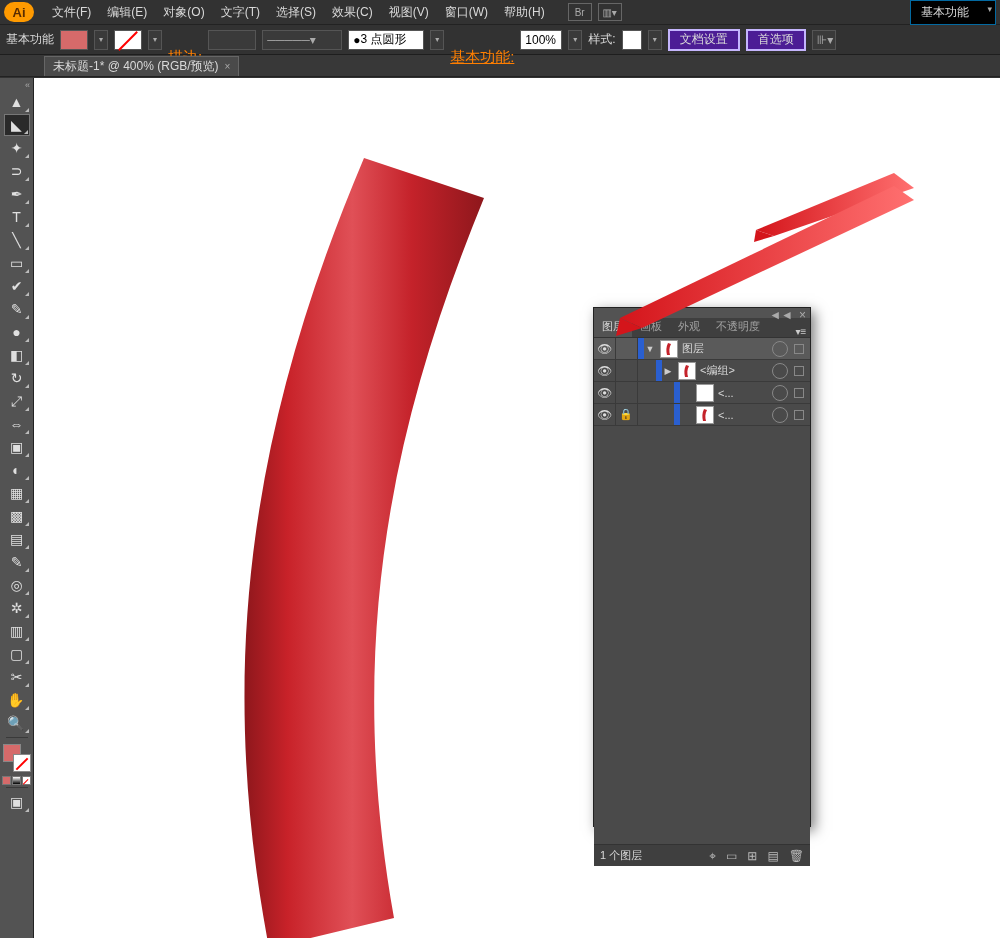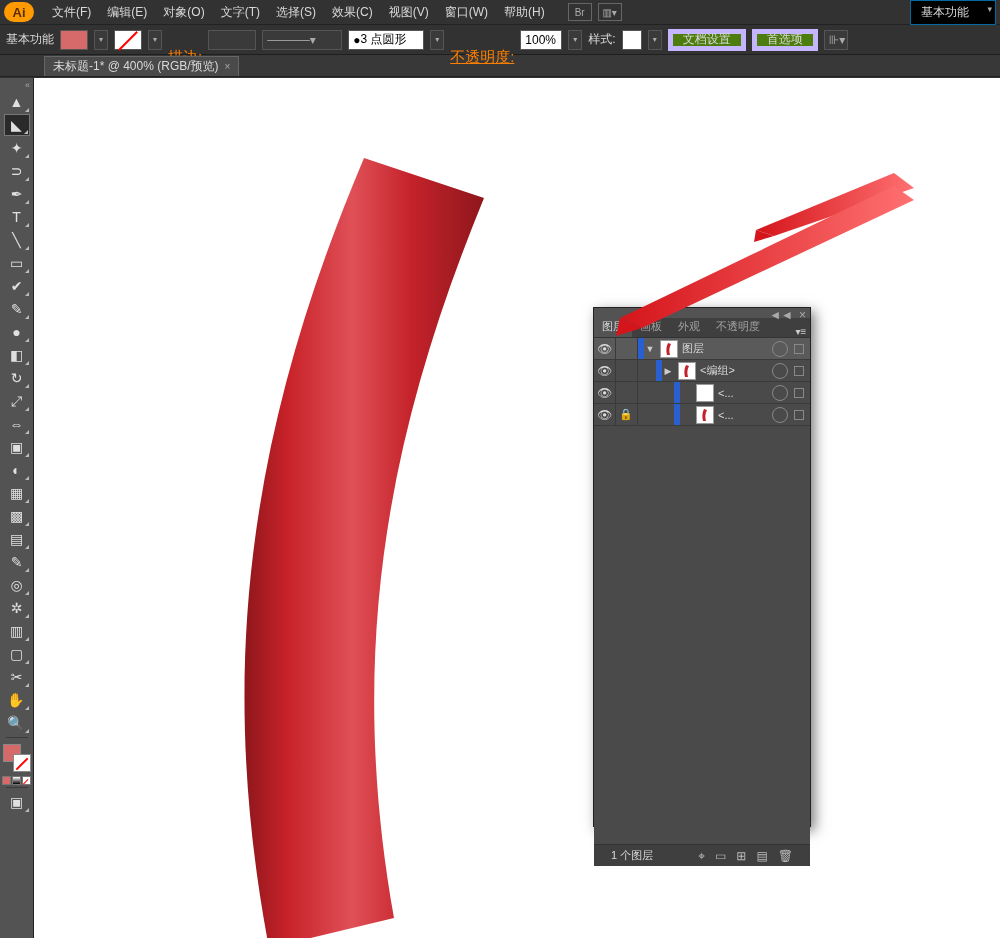--- a/index.html
+++ b/index.html
@@ -30,21 +30,21 @@
   .controlbar{height:30px;background:var(--bg-dark);display:flex;align-items:center;padding:0 6px;gap:6px;border-bottom:1px solid #1e1e1e;}
   .ctrl-label{color:var(--text);}
   .swatch{width:28px;height:20px;border:1px solid #555;display:inline-block;}
   .swatch.fill{background:#d66a6a;}
   .swatch-none{width:28px;height:20px;border:1px solid #555;background:#fff;position:relative;}
   .swatch-none::after{content:"";position:absolute;left:0;right:0;top:50%;border-top:2px solid red;transform:rotate(-45deg);}
   .dd{width:14px;height:20px;border:1px solid #555;background:#3a3a3a;font-size:8px;display:flex;align-items:center;justify-content:center;color:#aaa;}
   .ctrl-link{color:#6aa7e8;text-decoration:underline;font-size:15px;margin-top:36px;}
   .ctrl-input{height:20px;background:#fff;color:#000;border:1px solid #555;padding:0 4px;display:flex;align-items:center;}
   .ctrl-field{height:20px;background:#3a3a3a;border:1px solid #555;display:flex;align-items:center;padding:0 4px;color:#aaa;}
-  .ctrl-btn{height:22px;padding:0 10px;background:#4d7c0f;border:5px solid #c4b5fd;display:flex;align-items:center;color:var(--text);}
+  .ctrl-btn{height:22px;padding:0 10px;background:#4c1d95;border:2px solid #c4b5fd;display:flex;align-items:center;color:var(--text);}
   .ctrl-accent{color:var(--accent);}
   
   .tabbar{height:22px;background:var(--bg-panel-darker);display:flex;align-items:flex-end;padding-left:44px;border-bottom:1px solid #222;}
   .doc-tab{height:20px;background:#4a4a4a;padding:8px 8px;border:1px solid #666;border-bottom:none;display:flex;align-items:center;gap:6px;}
   .doc-tab .close{color:#aaa;font-size:10px;}
   
   .main{position:absolute;top:78px;left:0;right:0;bottom:0;display:flex;}
   .toolcol{width:34px;background:var(--bg-panel);border-right:1px solid #222;display:flex;flex-direction:column;align-items:center;padding-top:2px;}
   .toolcol .collapse{width:100%;height:10px;display:flex;justify-content:flex-end;padding-right:3px;color:#aaa;font-size:9px;}
   .tool{width:26px;height:22px;margin:1px 0;display:flex;align-items:center;justify-content:center;color:#e0e0e0;font-size:14px;position:relative;}
@@ -75,21 +75,21 @@
   .lock{width:22px;height:100%;display:flex;align-items:center;justify-content:center;border-right:1px solid #3a3a3a;color:#ddd;font-size:11px;}
   .indent{height:100%;background:#4a4a4a;display:flex;align-items:center;}
   .colorbar{width:6px;height:100%;background:#2a5fd0;}
   .disclose{width:12px;text-align:center;color:#ccc;font-size:9px;}
   .thumb{width:18px;height:18px;background:#fff;border:1px solid #999;margin:0 4px;display:flex;align-items:center;justify-content:center;}
   .thumb svg{width:14px;height:14px;}
   .lname{flex:1;color:var(--text);font-size:11px;white-space:nowrap;overflow:hidden;}
   .target{width:16px;height:16px;border:1px solid #888;border-radius:50%;margin:0 6px;}
   .selbox{width:10px;height:10px;border:1px solid #888;margin-right:6px;}
   .panel-body{flex:1;height:418px;background:#4a4a4a;}
-  .panel-ftr{height:22px;background:var(--bg-panel-dark);display:flex;align-items:center;padding:0 17px;gap:10px;border-top:1px solid #333;}
+  .panel-ftr{height:22px;background:var(--bg-panel-dark);display:flex;align-items:center;padding:0 6px;gap:10px;border-top:1px solid #333;}
   .ftr-label{flex:1;color:var(--text);font-size:11px;}
   .ftr-icon{color:#bbb;font-size:12px;}
   
   .arrows{position:absolute;left:0;top:0;pointer-events:none;}
 </style>
 </head>
 <body>
 
 <div class="app">
 
@@ -115,21 +115,21 @@
     <span class="ctrl-label">基本功能</span>
     <span class="swatch fill"></span>
       <span class="dd">▾</span>
     <span class="swatch-none"></span>
       <span class="dd">▾</span>
     <span class="ctrl-link ctrl-accent">描边:</span>
     <span class="ctrl-field" style="width:48px"></span>
     <span class="ctrl-field" style="width:80px">─────▾</span>
     <span class="ctrl-input" style="width:76px">● <span>3 点圆形</span></span>
       <span class="dd">▾</span>
-    <span class="ctrl-link ctrl-accent">不透明度:</span>
+    <span class="ctrl-link ctrl-accent">基本功能:</span>
     <span class="ctrl-input" style="width:42px">100%</span>
       <span class="dd">▾</span>
     <span class="ctrl-label">样式:</span>
     <span class="swatch" style="background:#fff;width:20px"></span>
       <span class="dd">▾</span>
     <span class="ctrl-btn">文档设置</span>
     <span class="ctrl-btn">首选项</span>
     <span class="ctrl-field" style="width:24px">⊪▾</span>
   </div>
 

